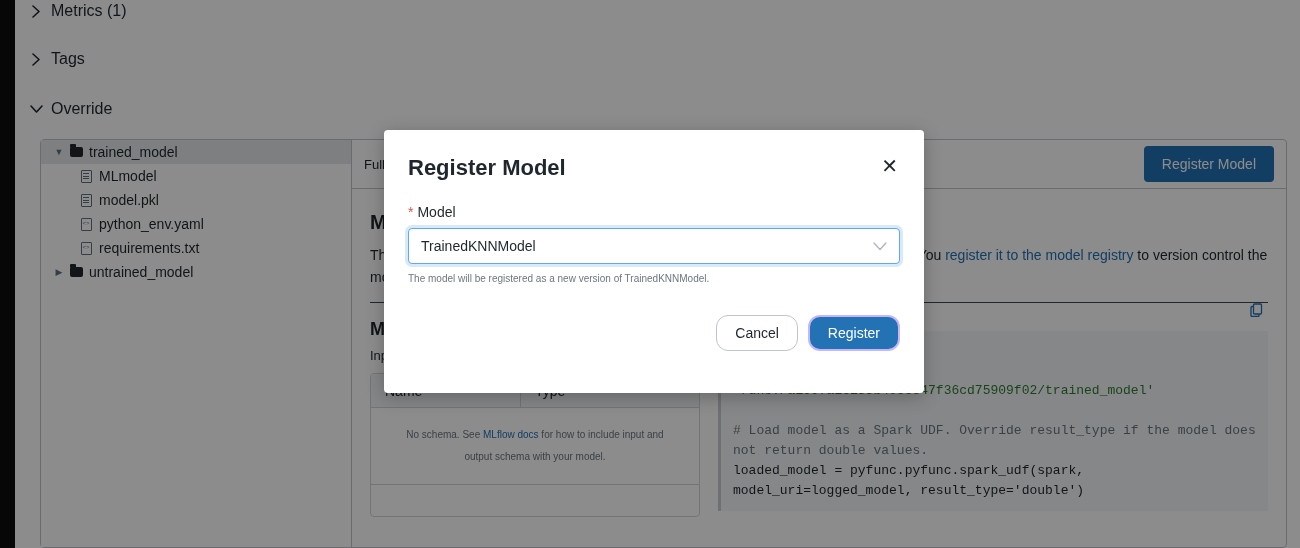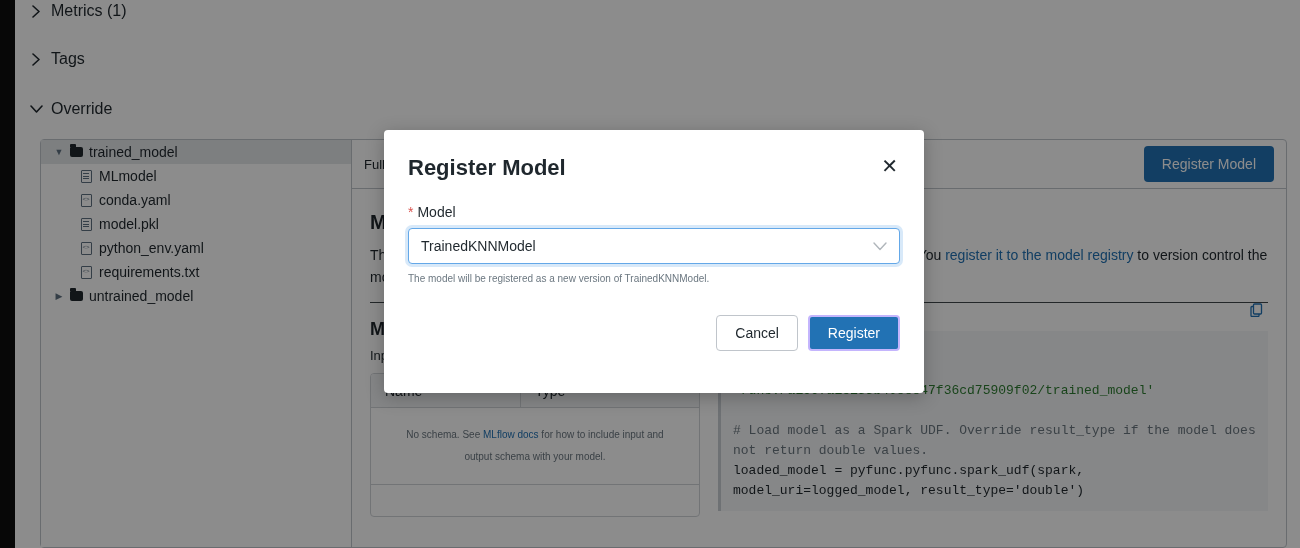--- a/index.html
+++ b/index.html
@@ -108,21 +108,21 @@
 
   .select-box { margin-top:8px; height:36px; border:1px solid #64a8e8; border-radius:4px;
                 box-shadow:0 0 0 3px rgba(100,168,232,.25);
                 display:flex; align-items:center; padding:0 12px; cursor:pointer; background:#fff; }
   .select-value { flex:1; font-size:14px; color:#1f272d; }
   .select-caret { color:#b0b6bb; display:flex; align-items:center; }
 
   .help-text { margin-top:9px; font-size:10px; color:#6b7780; }
 
   .modal-actions { position:absolute; right:24px; bottom:42px; display:flex; gap:10px; }
-  .btn { height:36px; border-radius:4px; font-size:14px; cursor:pointer; padding:0 18px; font-family:"Liberation Sans", sans-serif; }
+  .btn { height:36px; border-radius:12px; font-size:14px; cursor:pointer; padding:0 18px; font-family:"Liberation Sans", sans-serif; }
   .btn-cancel { background:#fff; color:#1f272d; border:1px solid #c0c5cb; }
   .btn-register { background:#2272b4; color:#fff; border:2px solid #c4b5fd; }
 </style>
 </head>
 <body>
 
 <div id="root">
 
   <div class="page">
 
@@ -173,26 +173,20 @@
             <span class="tree-icon">
                 <span class="file-glyph">
                   <i></i>
                   <i></i>
                   <i></i>
                 </span>
               </span>
             <span class="tree-label">MLmodel</span>
           </div>
 
-          <div class="tree-row depth2">
-            <span class="tree-icon">
-                <span class="code-glyph">&lt;&gt;</span>
-              </span>
-            <span class="tree-label">conda.yaml</span>
-          </div>
 
           <div class="tree-row depth2">
             <span class="tree-icon">
                 <span class="file-glyph">
                   <i></i>
                   <i></i>
                   <i></i>
                 </span>
               </span>
             <span class="tree-label">model.pkl</span>

